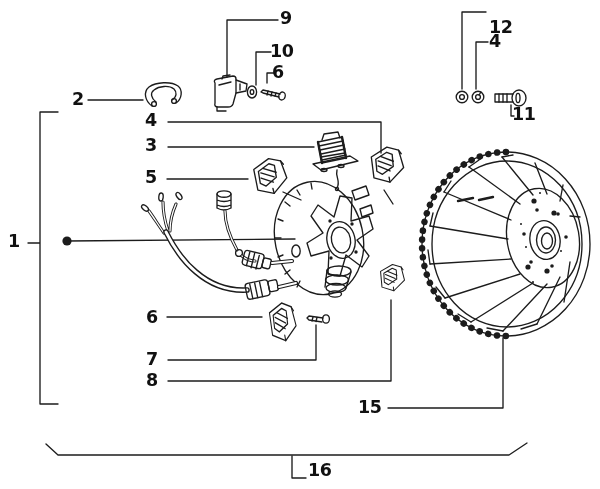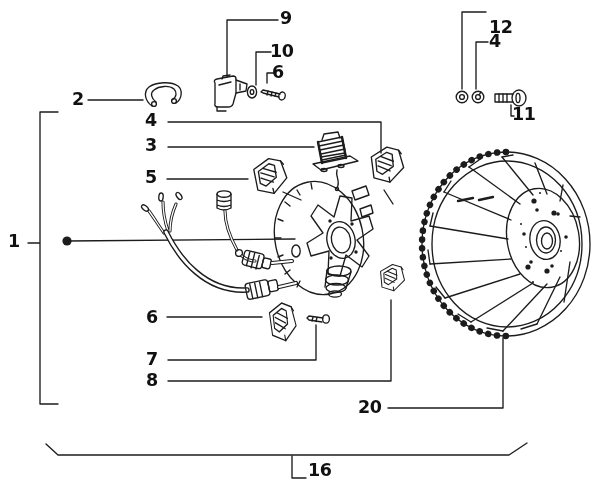--- a/index.html
+++ b/index.html
@@ -219,15 +219,15 @@
   <div class="callout" style="left:145px;top:169px">5</div>
   <div class="callout" style="left:146px;top:309px">6</div>
   <div class="callout" style="left:146px;top:351px">7</div>
   <div class="callout" style="left:146px;top:372px">8</div>
   <div class="callout" style="left:280px;top:10px">9</div>
   <div class="callout" style="left:270px;top:43px">10</div>
   <div class="callout" style="left:272px;top:64px">6</div>
   <div class="callout" style="left:489px;top:19px">12</div>
   <div class="callout" style="left:489px;top:33px">4</div>
   <div class="callout" style="left:512px;top:106px">11</div>
-  <div class="callout" style="left:358px;top:399px">20</div>
+  <div class="callout" style="left:358px;top:399px">15</div>
   <div class="callout" style="left:308px;top:462px">16</div>
 </div>
 
 </body></html>

